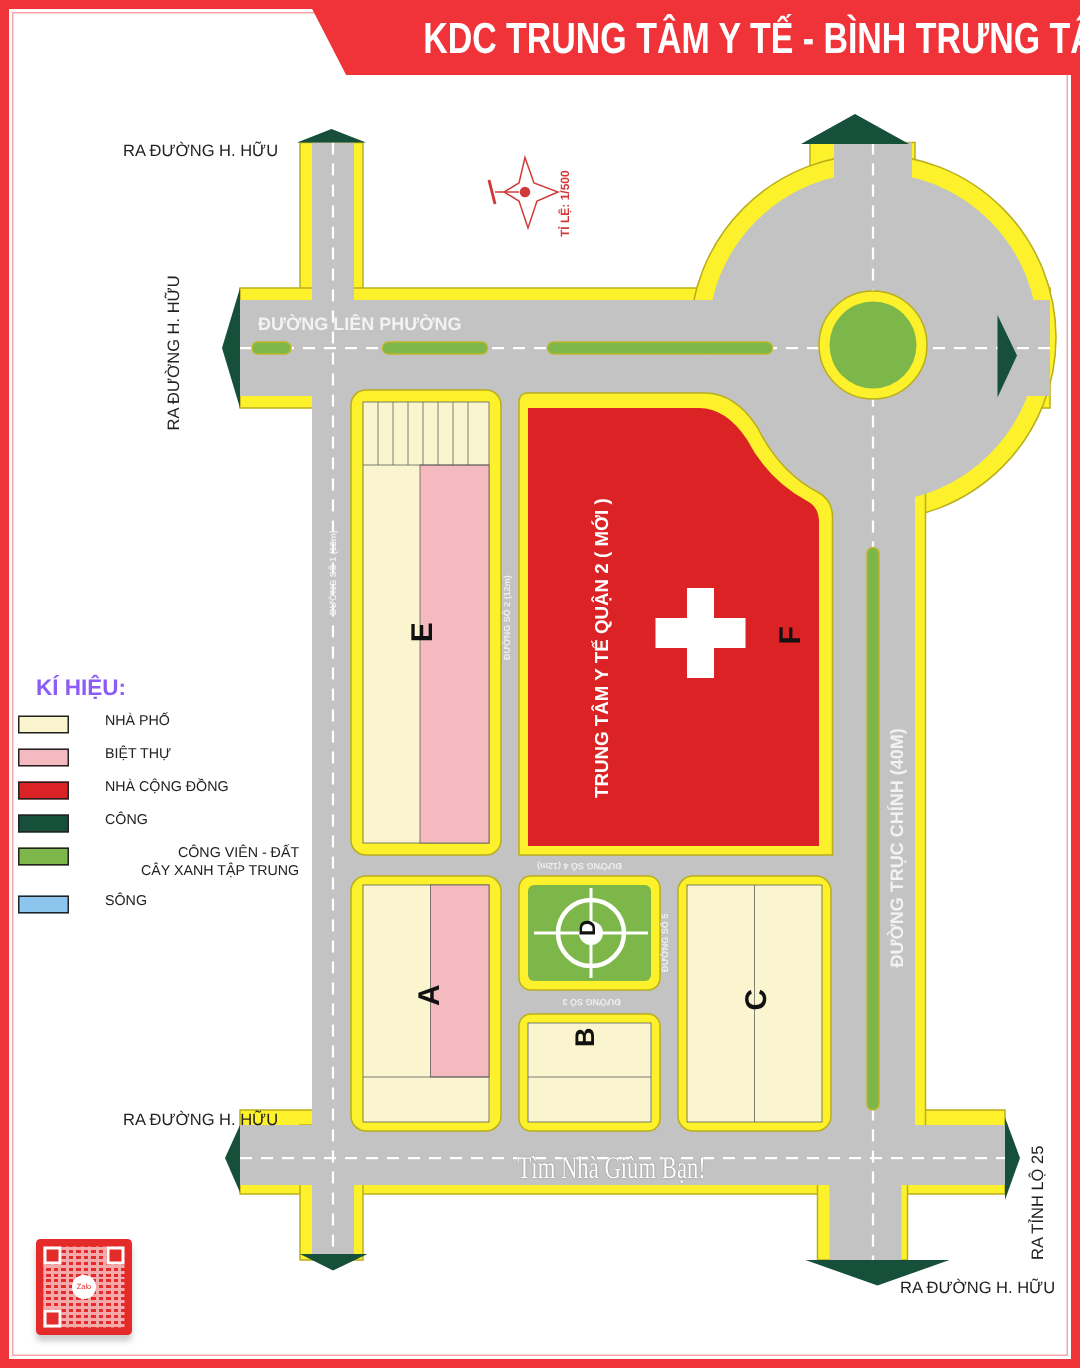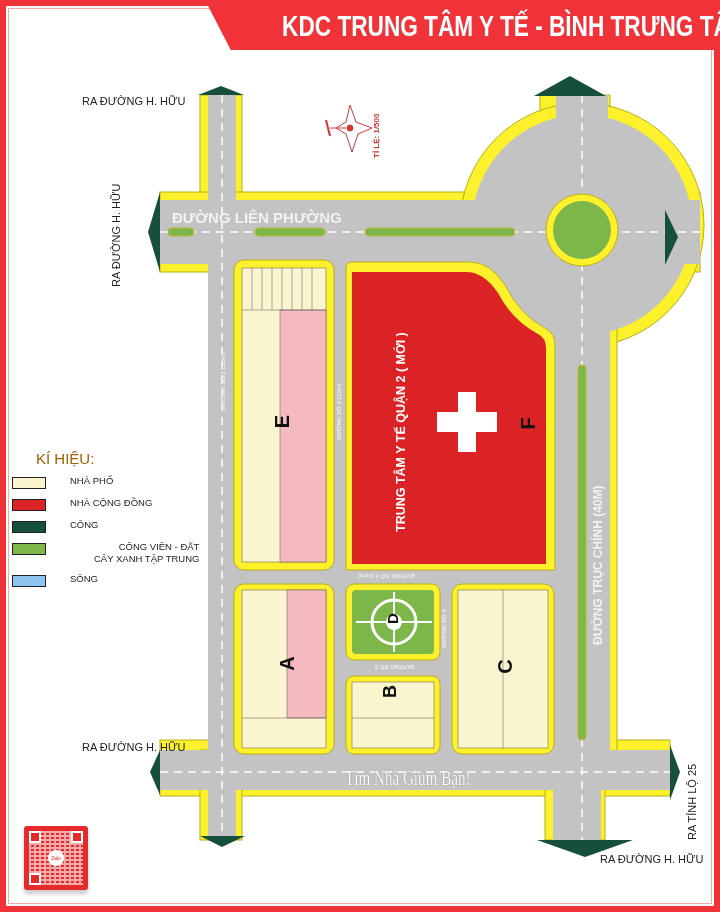--- a/index.html
+++ b/index.html
@@ -3,21 +3,21 @@
 <meta charset="utf-8">
 <style>
   html, body { margin:0; padding:0; }
   body { width:720px; height:912px; position:relative; overflow:hidden; background:#ffffff; font-family:"Liberation Sans", sans-serif; }
   .frame-outer { position:absolute; left:0; top:0; width:720px; height:912px; box-sizing:border-box; border:6px solid #ef3338; }
   .frame-inner { position:absolute; left:8px; top:8px; width:704px; height:896px; box-sizing:border-box; border:1px solid #f4a6a8; }
   .banner { position:absolute; left:205px; top:0; width:515px; height:50px; background:#ef3338; clip-path:polygon(0 0,100% 0,100% 100%,5% 100%); }
   .banner-title { position:absolute; left:228px; top:6px; width:492px; height:40px; color:#ffffff; font-family:"Liberation Sans Narrow","Liberation Sans", sans-serif; font-size:29px; font-weight:bold; letter-spacing:0px; text-align:center; line-height:40px; transform:scaleX(0.78); transform-origin:center; white-space:nowrap; }
   svg.map { position:absolute; left:0; top:0; }
   .legend { position:absolute; left:12px; top:450px; width:200px; }
-  .legend-title { font-size:15px; font-weight:normal; color:#a16207; margin-left:24px; margin-bottom:8px; }
+  .legend-title { font-size:15px; font-weight:bold; color:#8b5cf6; margin-left:12px; margin-bottom:8px; }
   .legend-item { display:flex; align-items:flex-start; height:22px; margin-bottom:0px;text-align:right; }
   .legend-item.tall { height:32px;gap:24px; }
   .swatch { width:32px; height:10px; border:1.5px solid #222; margin-top:2px; margin-right:24px; flex:none; }
   .legend-label { font-size:9.5px; color:#222; line-height:12px; white-space:pre-line; }
   .lbl { position:absolute; font-size:11px; color:#222; white-space:nowrap; }
   .vert { transform:rotate(-90deg); transform-origin:left top; }
   .road-label { position:absolute; color:#f2f2f2; font-weight:bold; white-space:nowrap; }
   .qr { position:absolute; left:24px; top:826px; width:64px; height:64px; background:#e52a2a; border-radius:3px; box-shadow:0 4px 4px rgba(0,0,0,0.2); }
   .qr-inner { position:absolute; left:5px; top:5px; width:54px; height:54px; background:repeating-linear-gradient(90deg,#fff 0 2px,transparent 2px 5px),repeating-linear-gradient(0deg,#fff 0 2px,transparent 2px 4px); opacity:0.6; }
   .qr-finder { position:absolute; width:12px; height:12px; border:2px solid #fff; box-sizing:border-box; background:#e52a2a; }
@@ -146,21 +146,21 @@
 </svg>
 
 <div class="lbl" style="left:82px; top:95px;">RA ĐƯỜNG H. HỮU</div>
 <div class="lbl vert" style="left:110px; top:287px;">RA ĐƯỜNG H. HỮU</div>
 <div class="lbl" style="left:82px; top:741px;">RA ĐƯỜNG H. HỮU</div>
 <div class="lbl" style="left:600px; top:853px;">RA ĐƯỜNG H. HỮU</div>
 <div class="lbl vert" style="left:686px; top:840px;">RA TỈNH LỘ 25</div>
 
 <div class="lbl vert" style="left:372px; top:158px; font-size:8px; font-weight:bold; color:#d23a3a;">TỈ LỆ: 1/500</div>
 
-<div class="road-label" style="left:172px; top:209px; font-size:15px;">ĐƯỜNG LIÊN PHƯỜNG</div>
+<div class="road-label" style="left:172px; top:209px; font-size:12px;">ĐƯỜNG LIÊN PHƯỜNG</div>
 <div class="road-label vert" style="left:591px; top:645px; font-size:12px;">ĐƯỜNG TRỤC CHÍNH (40M)</div>
 <div class="road-label vert" style="left:220px; top:410px; font-size:6px; color:#eee;">ĐƯỜNG SỐ 1 (12m)</div>
 <div class="road-label vert" style="left:336px; top:440px; font-size:6px; color:#eee;">ĐƯỜNG SỐ 2 (12m)</div>
 <div class="road-label" style="left:358px; top:573px; font-size:6px; color:#eee; transform:rotate(180deg);">ĐƯỜNG SỐ 4 (12m)</div>
 <div class="road-label" style="left:375px; top:664px; font-size:6px; color:#eee; transform:rotate(180deg);">ĐƯỜNG SỐ 3</div>
 <div class="road-label vert" style="left:441px; top:648px; font-size:6px; color:#eee;">ĐƯỜNG SỐ 5</div>
 
 <div class="block-letter" style="left:276px; top:410px;">E</div>
 <div class="block-letter" style="left:522px; top:412px;">F</div>
 <div class="lbl vert" style="left:394px; top:532px; color:#fff; font-size:12.5px; font-weight:bold;">TRUNG TÂM Y TẾ QUẬN 2 ( MỚI )</div>
@@ -171,20 +171,24 @@
 
 <div class="watermark">Tìm Nhà Giùm Bạn!</div>
 
 <div class="legend">
   <div class="legend-title">KÍ HIỆU:</div>
   <div class="legend-item">
     <span class="swatch" style="background:#fbf5cf"></span>
     <span class="legend-label">NHÀ PHỐ</span>
   </div>
   <div class="legend-item">
+    <span class="swatch" style="background:#f5b9c0"></span>
+    <span class="legend-label">BIỆT THỰ</span>
+  </div>
+  <div class="legend-item">
     <span class="swatch" style="background:#db2325"></span>
     <span class="legend-label">NHÀ CỘNG ĐỒNG</span>
   </div>
   <div class="legend-item">
     <span class="swatch" style="background:#17503a"></span>
     <span class="legend-label">CÔNG</span>
   </div>
   <div class="legend-item tall">
     <span class="swatch" style="background:#7db749"></span>
     <span class="legend-label">CÔNG VIÊN - ĐẤT

